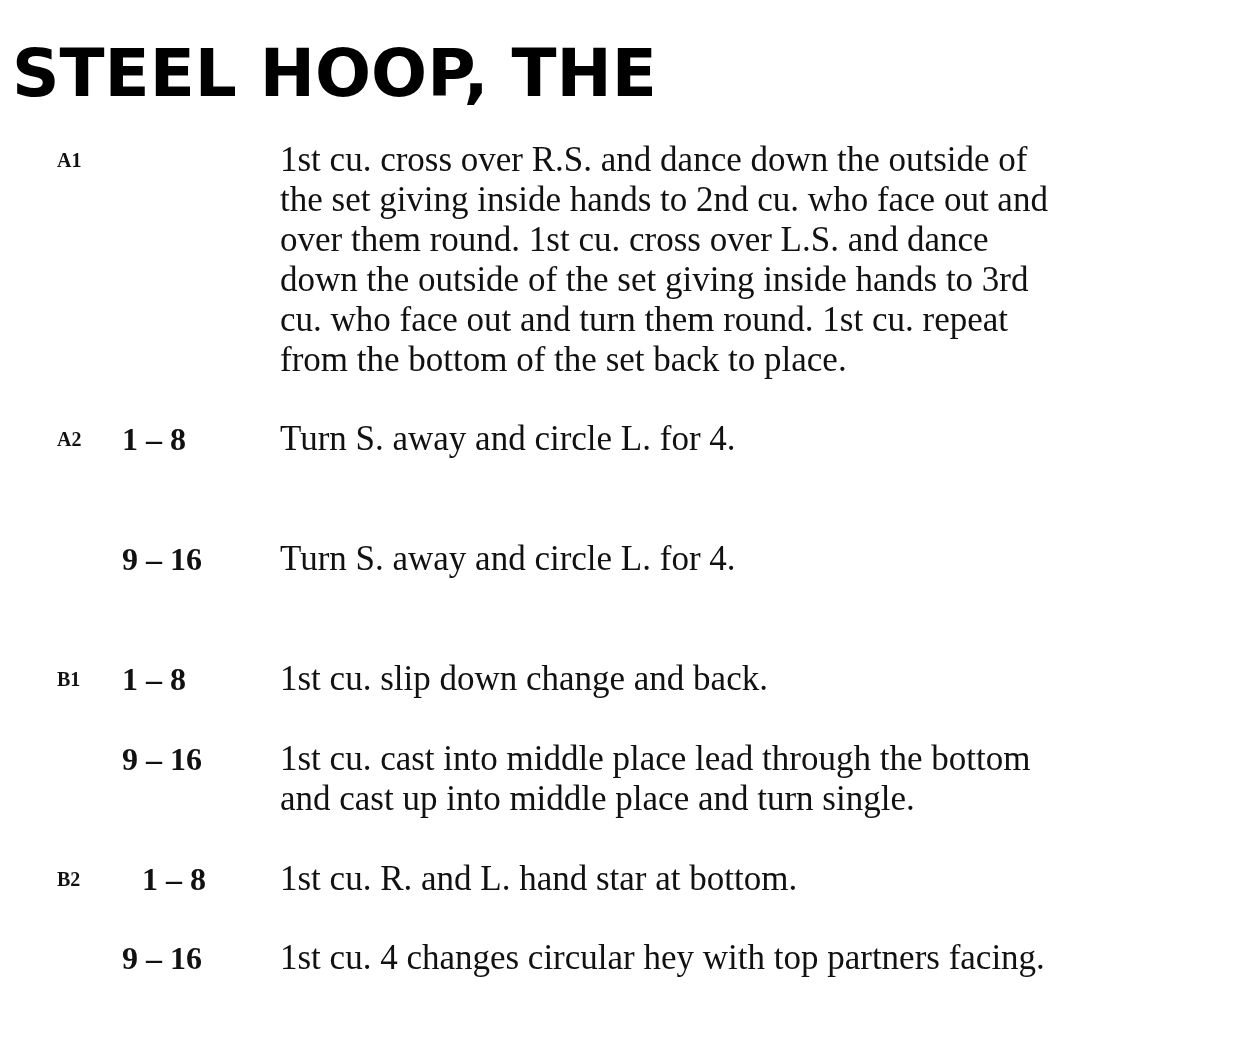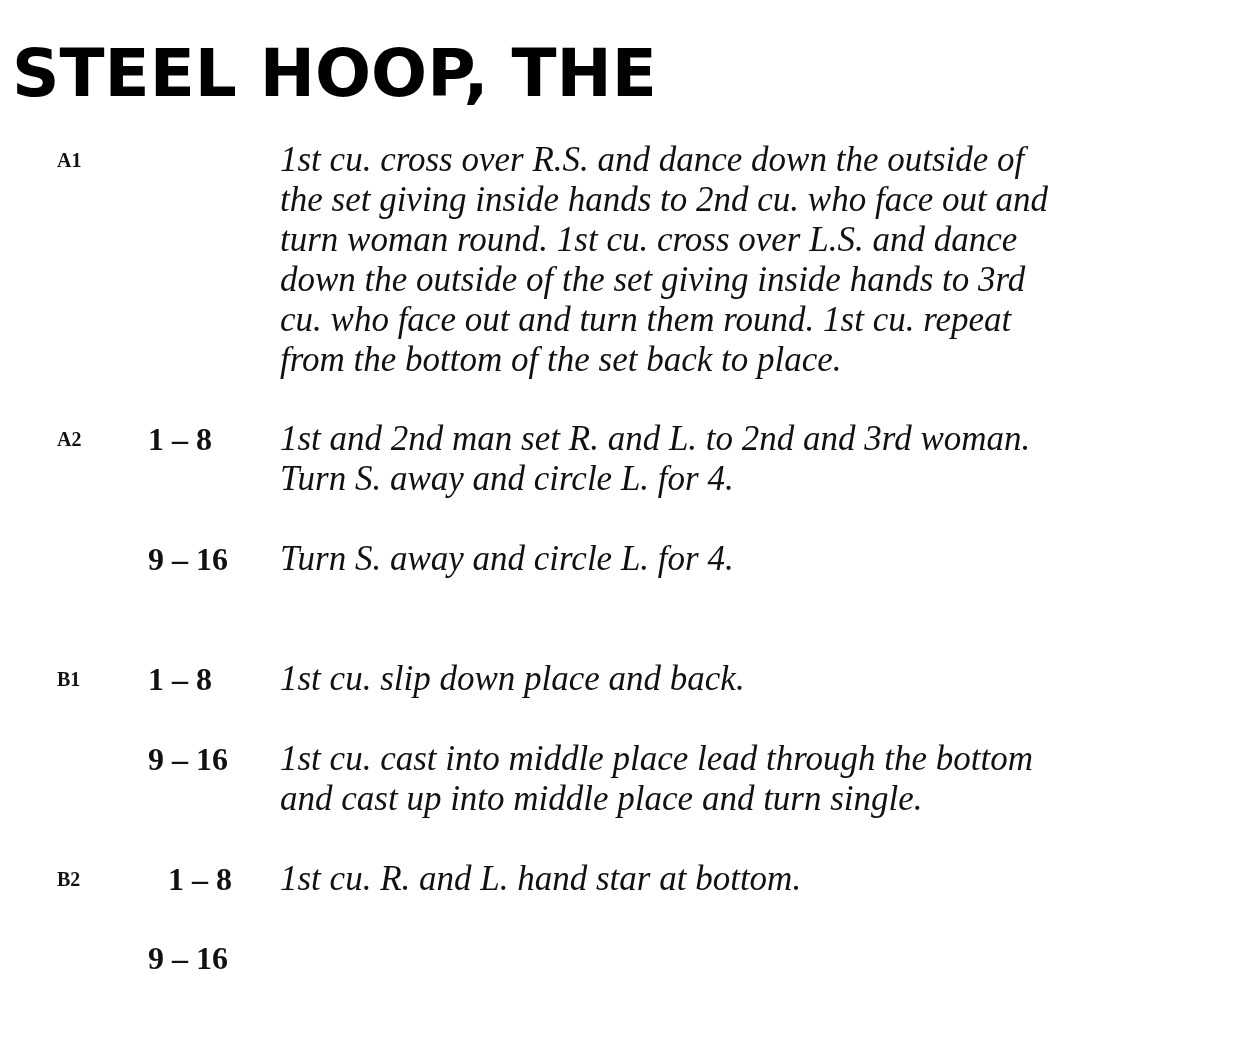--- a/index.html
+++ b/index.html
@@ -42,71 +42,68 @@
       top: 0;
       font-weight: bold;
       font-size: 20px;
     }
     .bars {
       position: absolute;
       top: 0;
       font-weight: bold;
       font-size: 32px;
       white-space: pre;
-      margin-left: 26px;
     }
     .desc {
       position: absolute;
       left: 280px;
       top: 0;
       width: 900px;
     }
     .desc div {
       white-space: nowrap;
-      font-style: italic;
     }
   </style>
 </head>
 <body>
 
 <h1 class="title">STEEL HOOP, THE</h1>
 
 <div class="row" style="top:140px;">
   <span class="part">A1</span>
   <div class="desc">
     <div>1st cu. cross over R.S. and dance down the outside of</div>
     <div>the set giving inside hands to 2nd cu. who face out and</div>
-    <div>turn woman round. 1st cu. cross over L.S. and dance</div>
+    <div>over them round. 1st cu. cross over L.S. and dance</div>
     <div>down the outside of the set giving inside hands to 3rd</div>
     <div>cu. who face out and turn them round. 1st cu. repeat</div>
     <div>from the bottom of the set back to place.</div>
   </div>
 </div>
 
 <div class="row" style="top:419px;">
   <span class="part">A2</span>
   <span class="bars" style="left:122px;">1 – 8</span>
   <div class="desc">
-    <div>1st and 2nd man set R. and L. to 2nd and 3rd woman.</div>
     <div>Turn S. away and circle L. for 4.</div>
   </div>
 </div>
 
 <div class="row" style="top:539px;">
   <span class="bars" style="left:122px;">9 – 16</span>
   <div class="desc">
     <div>Turn S. away and circle L. for 4.</div>
   </div>
 </div>
 
 <div class="row" style="top:659px;">
   <span class="part">B1</span>
   <span class="bars" style="left:122px;">1 – 8</span>
   <div class="desc">
-    <div>1st cu. slip down place and back.</div>
+    <div>1st cu. slip down change and back.</div>
   </div>
 </div>
 
 <div class="row" style="top:739px;">
   <span class="bars" style="left:122px;">9 – 16</span>
   <div class="desc">
     <div>1st cu. cast into middle place lead through the bottom</div>
     <div>and cast up into middle place and turn single.</div>
   </div>
 </div>
@@ -115,14 +112,15 @@
   <span class="part">B2</span>
   <span class="bars" style="left:142px;">1 – 8</span>
   <div class="desc">
     <div>1st cu. R. and L. hand star at bottom.</div>
   </div>
 </div>
 
 <div class="row" style="top:938px;">
   <span class="bars" style="left:122px;">9 – 16</span>
   <div class="desc">
+    <div>1st cu. 4 changes circular hey with top partners facing.</div>
   </div>
 </div>
 
 </body></html>

